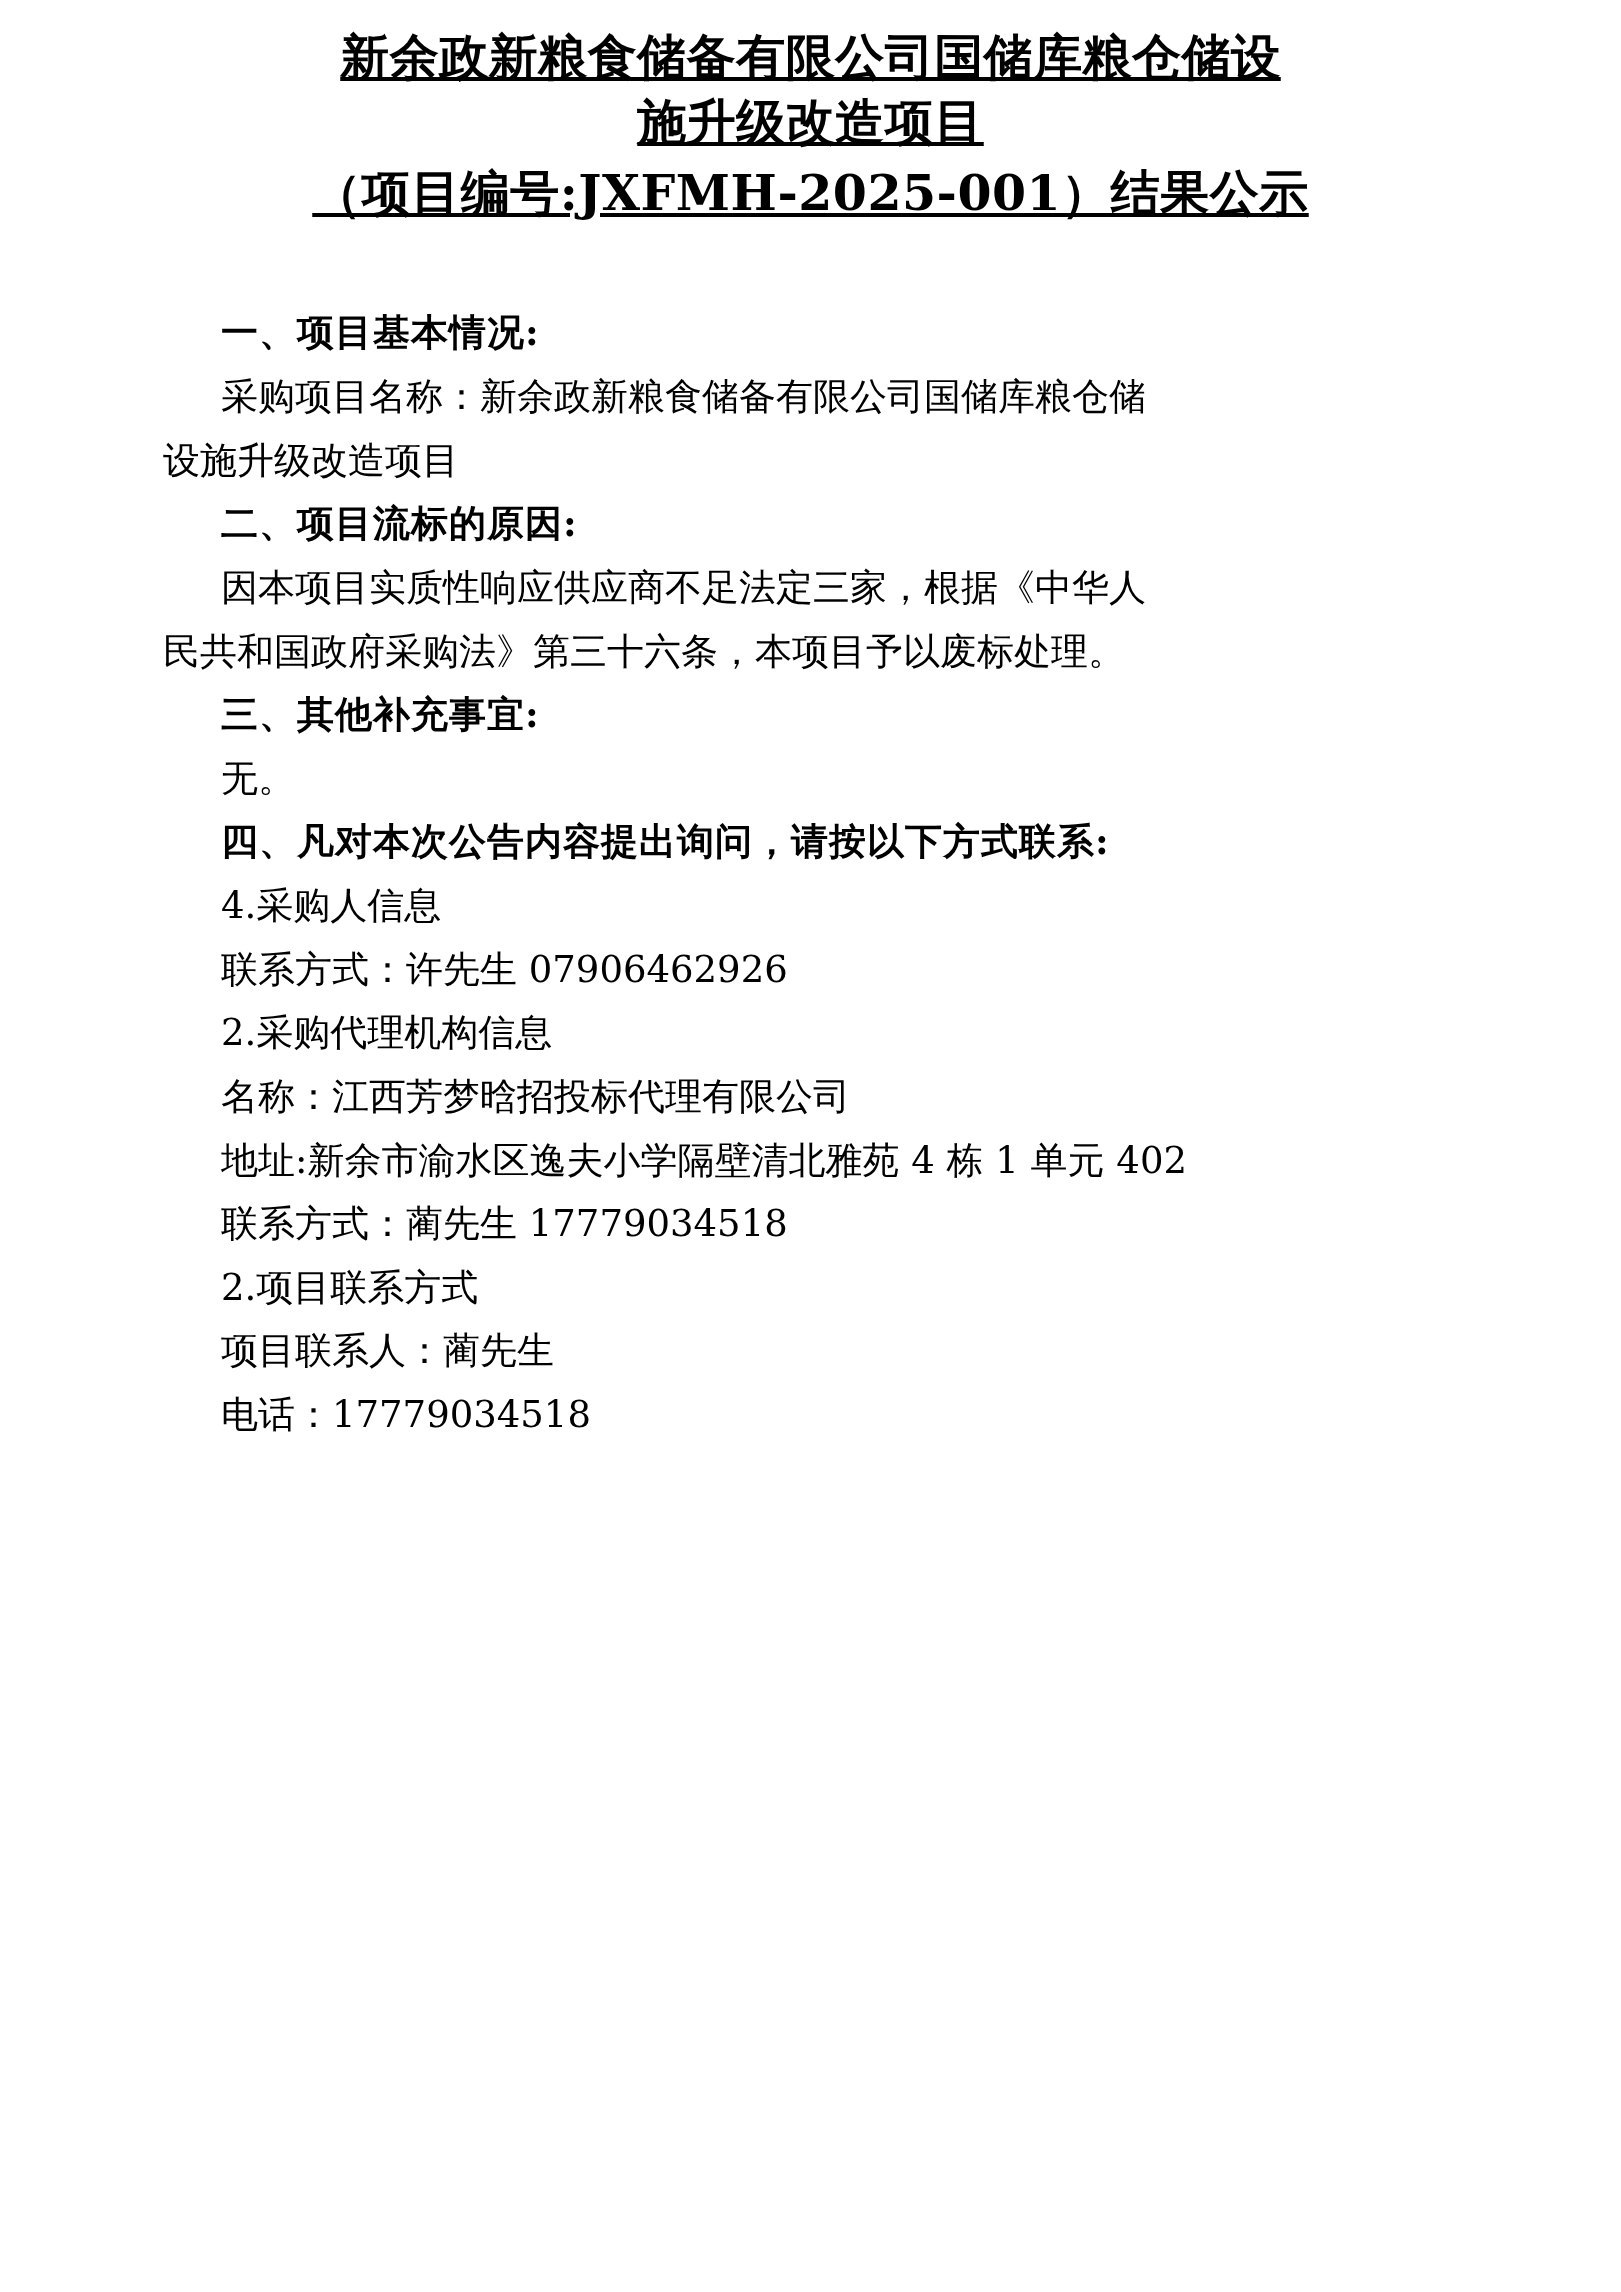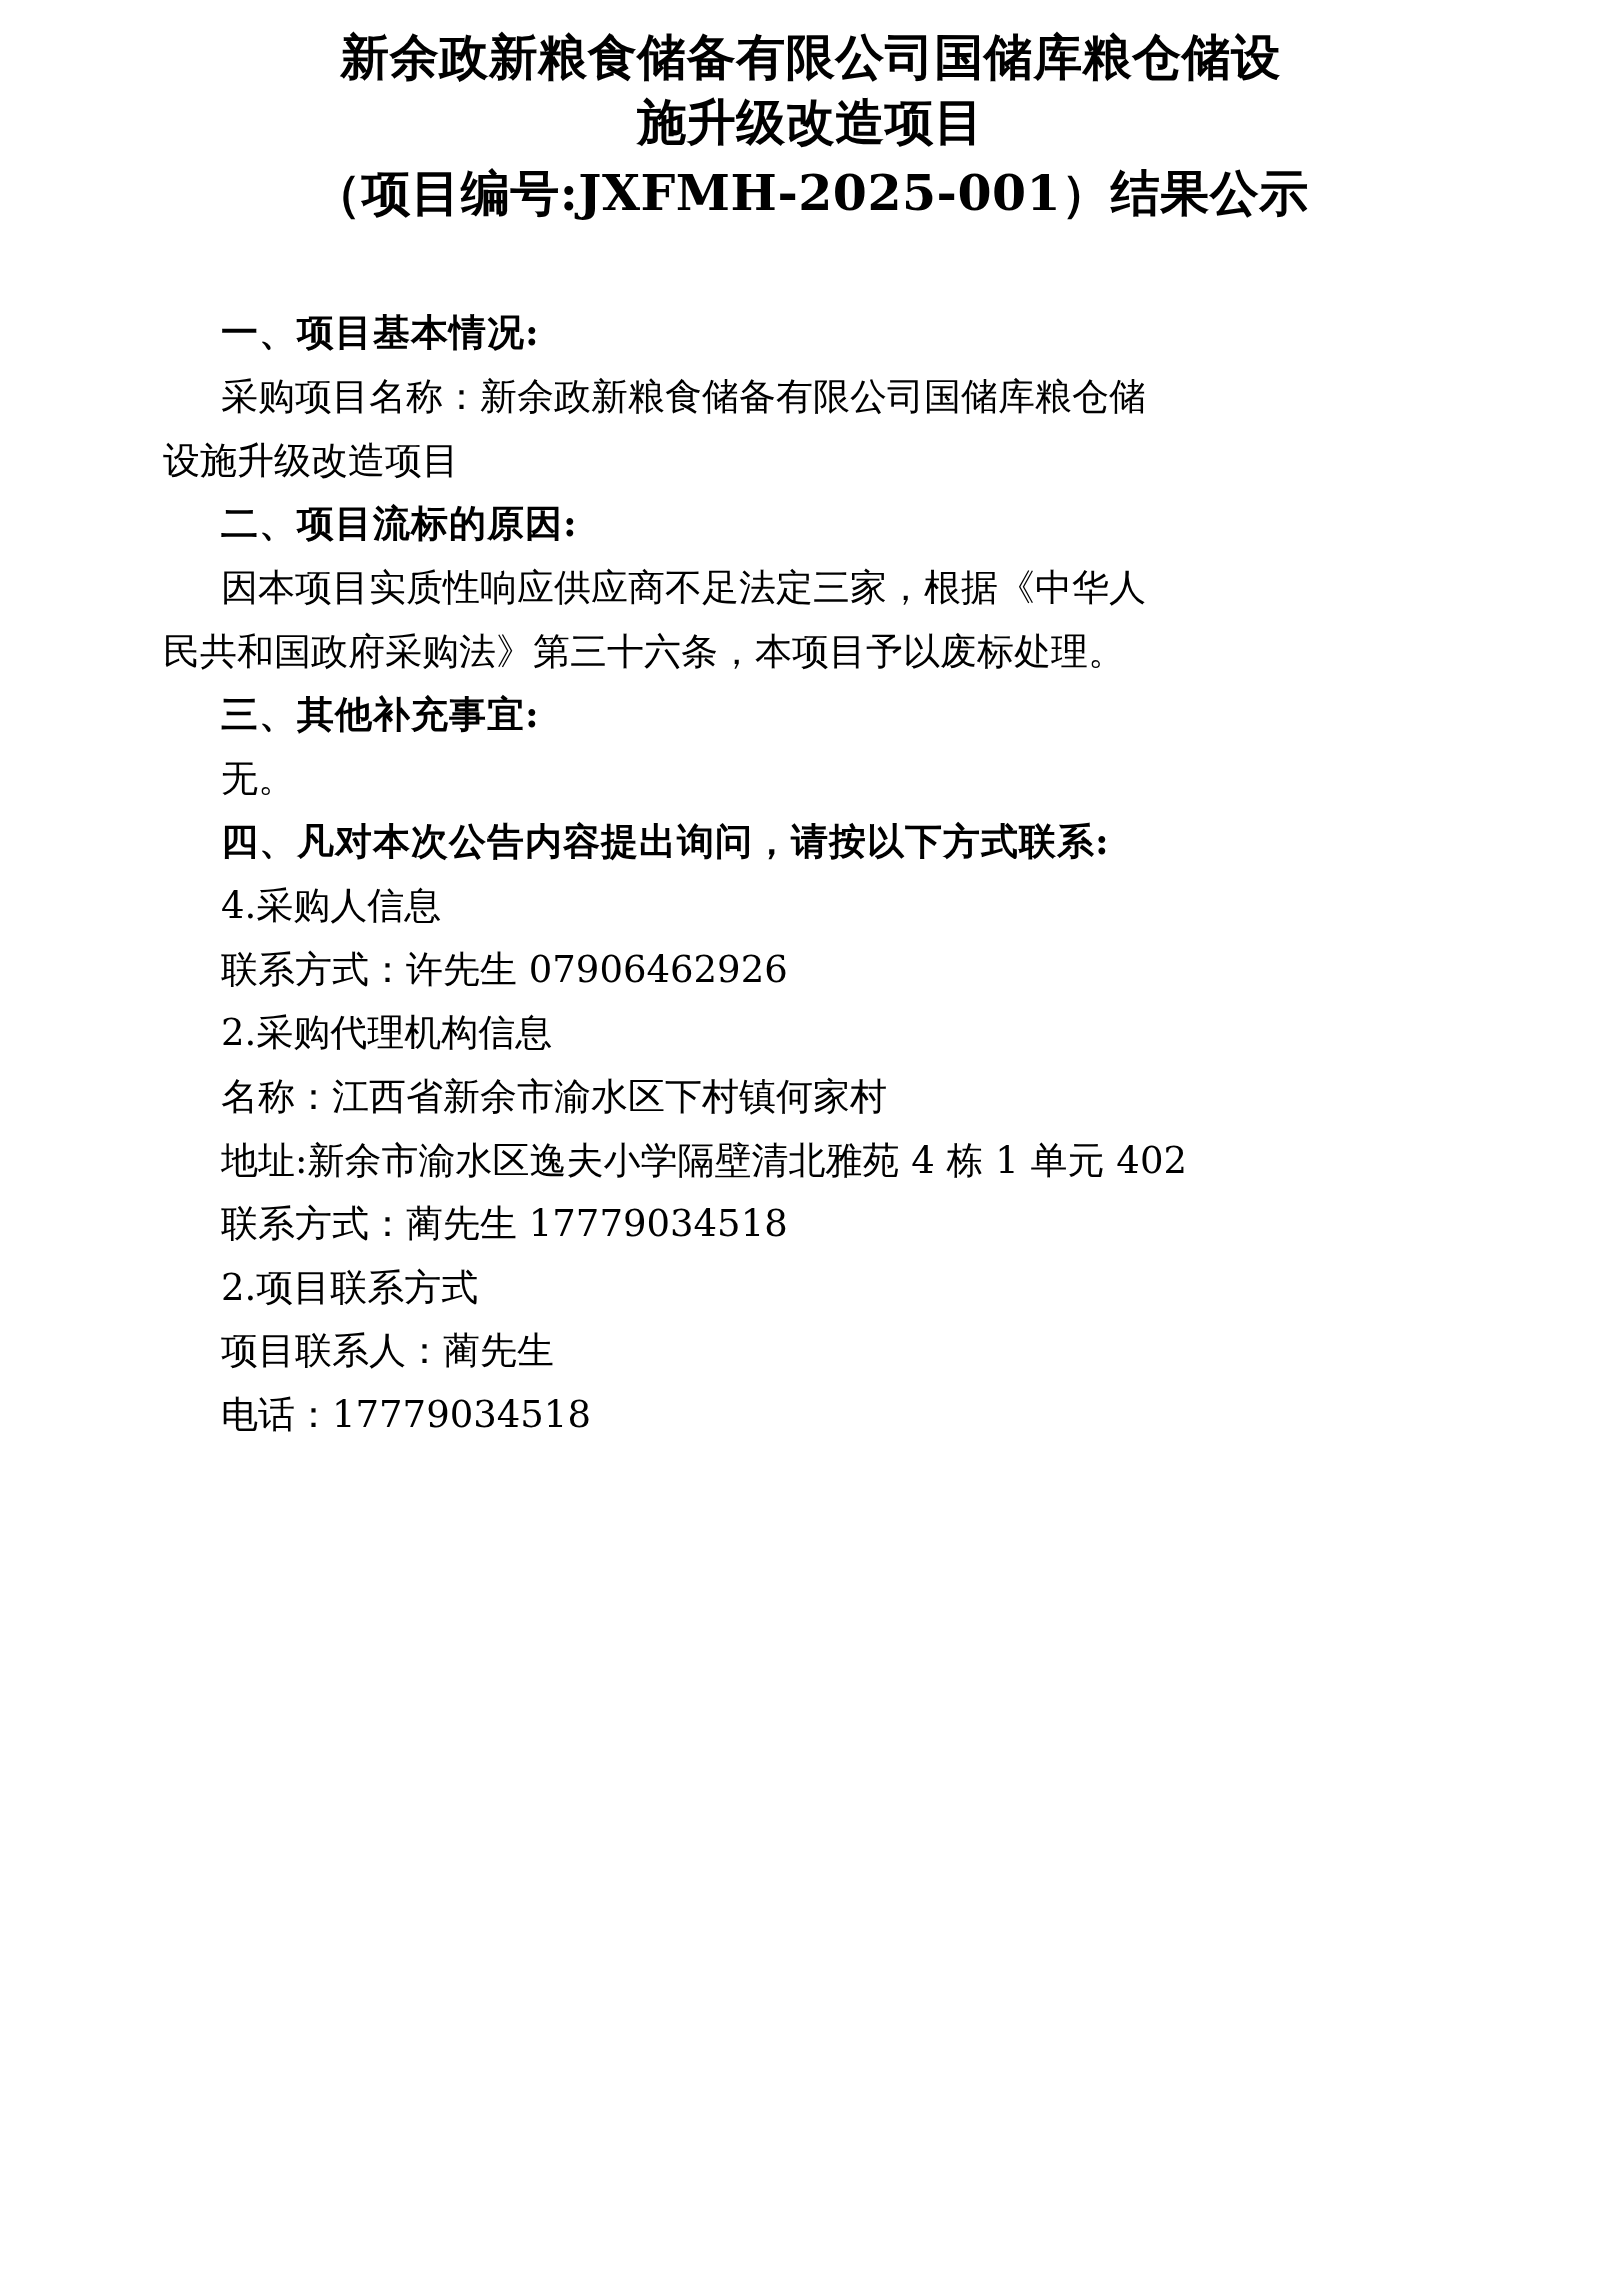--- a/index.html
+++ b/index.html
@@ -21,20 +21,21 @@
     padding: 19.6px 147px 0 147px;
     position: relative;
   }
   .title-block {
     text-align: center;
     font-weight: bold;
     font-size: 49px;
     line-height: 1.32;
     letter-spacing: 0.5px;
     font-family: "DejaVu Serif", "Liberation Serif", serif;
+    text-decoration: underline;
   }
   .title-line {
     display: block;
     white-space: nowrap;
   }
   .title-line.l1 { margin-top: 5.9px; }
   .title-line.l2 { }
   .title-line.l3 { margin-top: 5.9px; }
   .body-block {
     margin-top: 76px;
@@ -78,21 +79,21 @@
     <p class="p">因本项目实质性响应供应商不足法定三家，根据《中华人</p>
     <p class="p cont">民共和国政府采购法》第三十六条，本项目予以废标处理。</p>
 
     <p class="p heading">三、其他补充事宜:</p>
     <p class="p">无。</p>
 
     <p class="p heading">四、凡对本次公告内容提出询问，请按以下方式联系:</p>
     <p class="p">4.采购人信息</p>
     <p class="p">联系方式：许先生 07906462926</p>
     <p class="p">2.采购代理机构信息</p>
-    <p class="p">名称：江西省新余市渝水区下村镇何家村</p>
+    <p class="p">名称：江西芳梦晗招投标代理有限公司</p>
     <p class="p">地址:新余市渝水区逸夫小学隔壁清北雅苑 4 栋 1 单元 402</p>
     <p class="p">联系方式：蔺先生 17779034518</p>
     <p class="p">2.项目联系方式</p>
     <p class="p">项目联系人：蔺先生</p>
     <p class="p">电话：17779034518</p>
 
   </div>
 </div>
 
 

